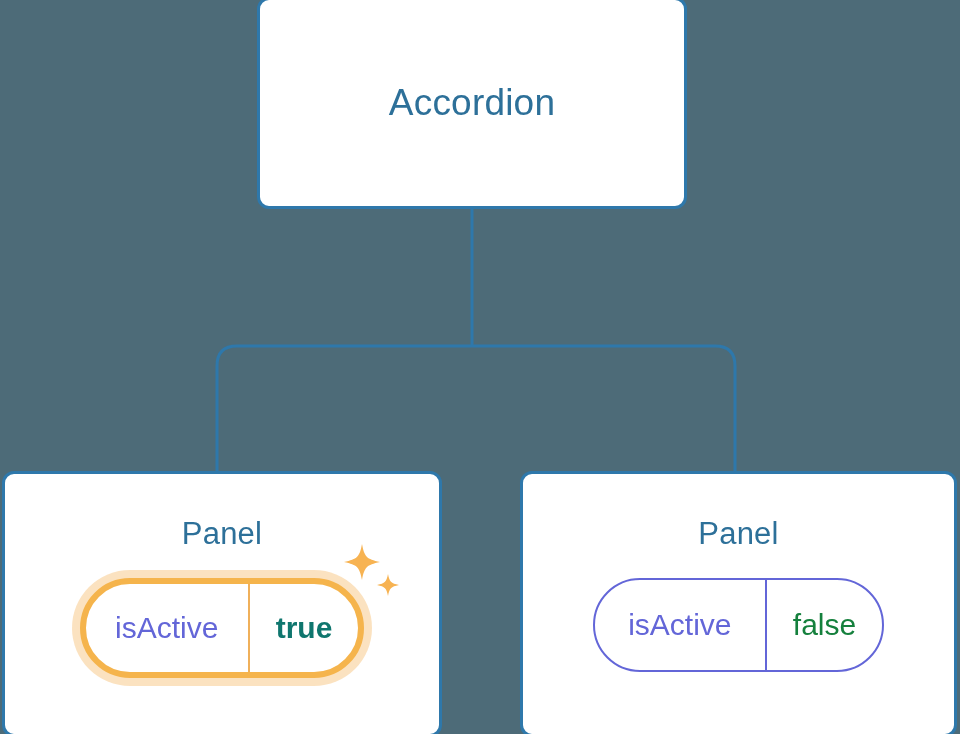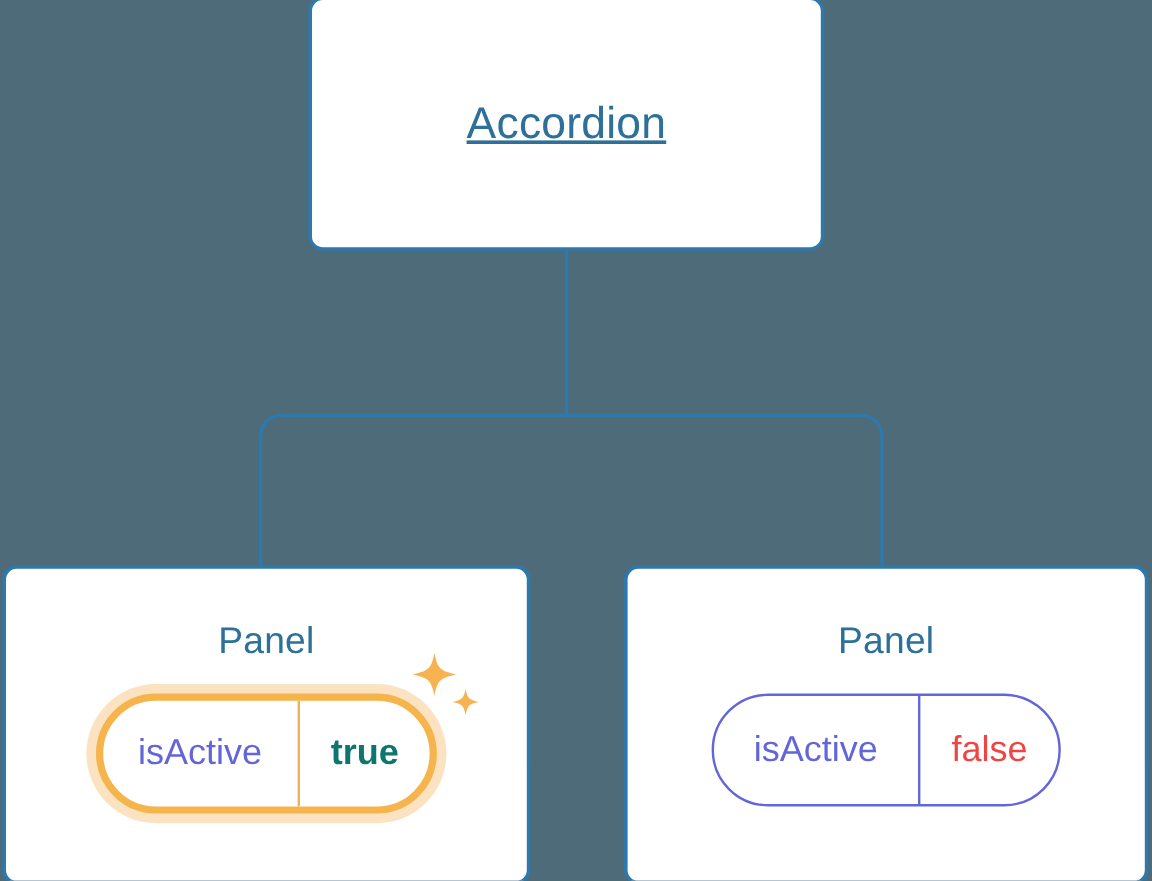--- a/index.html
+++ b/index.html
@@ -42,21 +42,20 @@
     height: 212px;
     display: flex;
     align-items: center;
     justify-content: center;
   }
   .node-title-root {
     color: #2d7099;
     font-size: 37px;
     font-weight: 400;
     letter-spacing: 0.2px;
-    text-decoration: underline;
   }
   .node-panel {
     width: 440px;
     height: 266px;
     top: 471px;
     display: flex;
     flex-direction: column;
     align-items: center;
     padding-top: 42px;
   }
@@ -95,21 +94,21 @@
   .pill-default {
     border: 2px solid #6366d8;
     height: 94px;
   }
   .pill-default .pill-key {
     color: #6366d8;
     padding: 0 26px;
     min-width: 170px;
   }
   .pill-default .pill-val {
-    color: #ef4444;
+    color: #15803d;
     padding: 0 26px;
     min-width: 110px;
     border-left: 2px solid #6366d8;
   }
   
   .pill-highlight {
     border: 6px solid #f5b44c;
     height: 100px;
     box-shadow: 0 0 0 8px rgba(247,190,116,0.45);
   }

